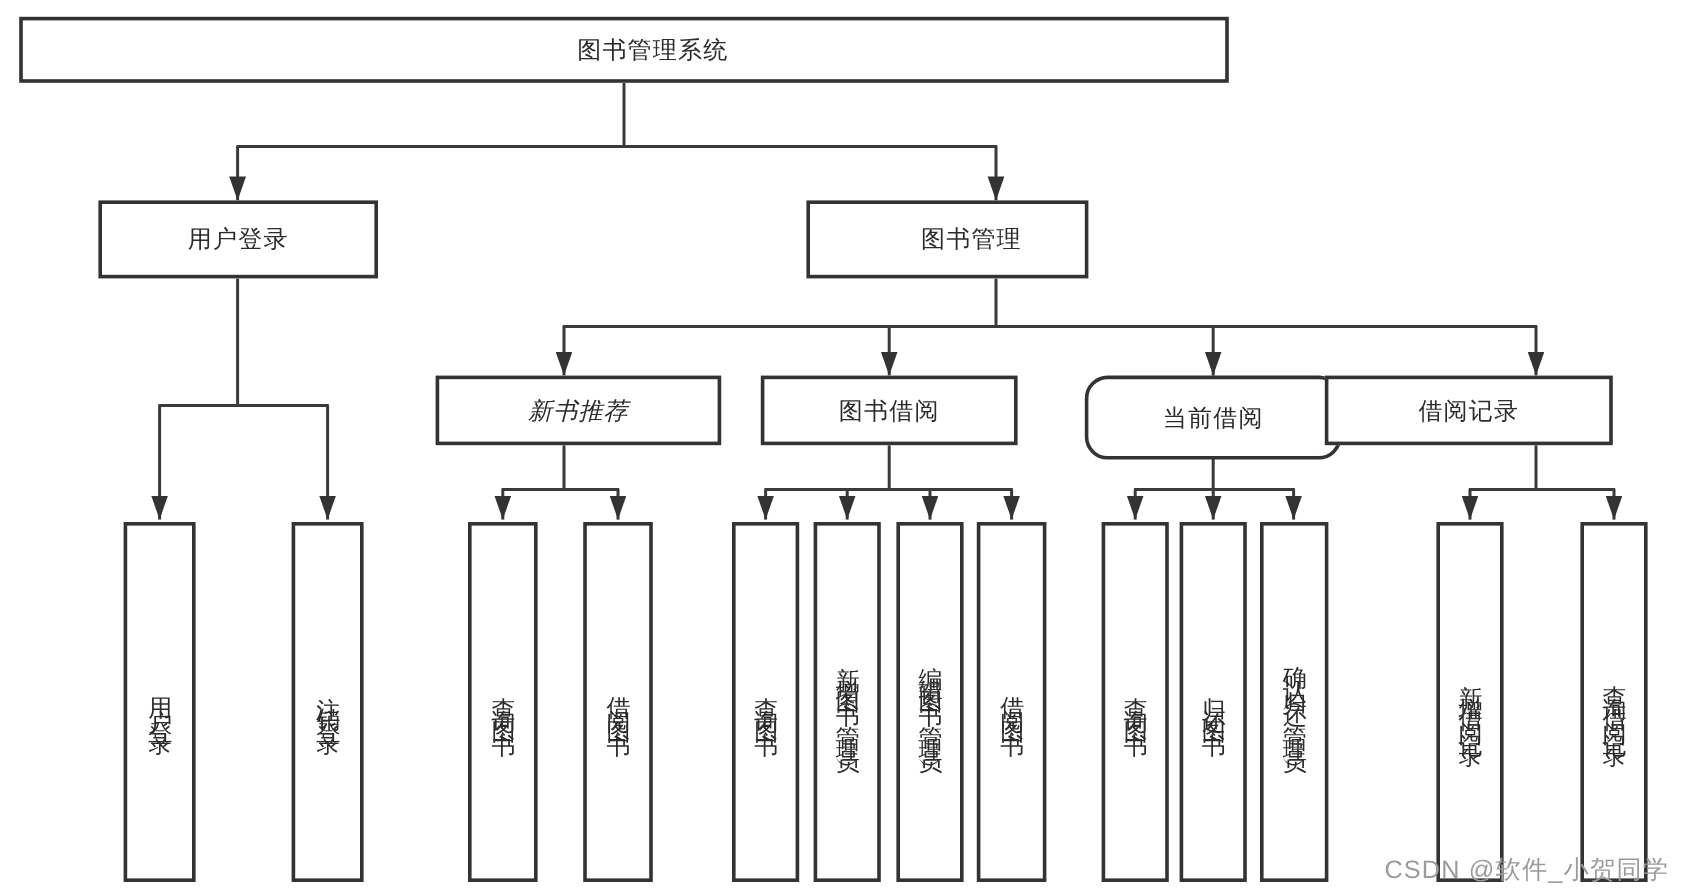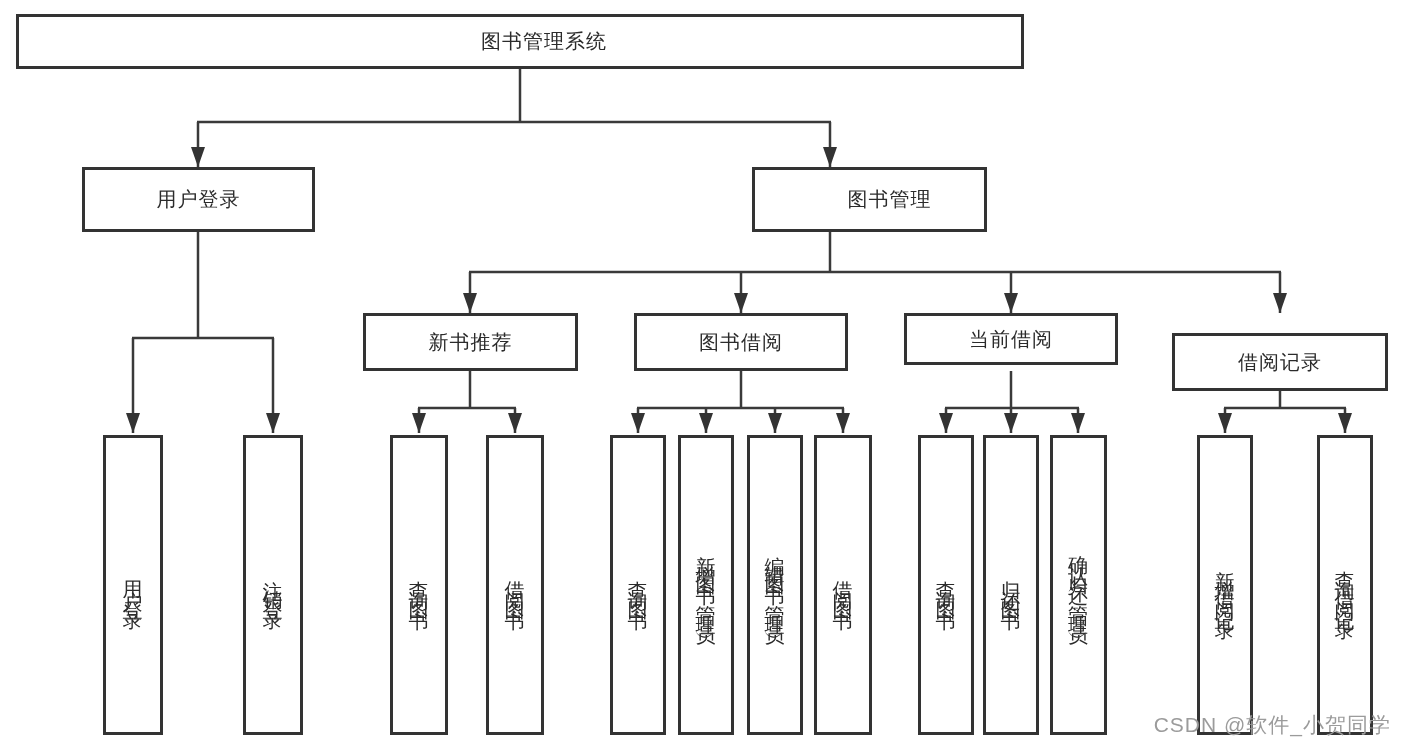--- a/index.html
+++ b/index.html
@@ -124,34 +124,34 @@
     </g>
   </svg>
 
   <div class="node" style="left:16px; top:14px; width:1008px; height:55px;padding-left:48px;">
     <span>图书管理系统</span>
   </div>
 
   <div class="node" style="left:82px; top:167px; width:233px; height:65px;">
     <span>用户登录</span>
   </div>
-  <div class="node" style="left:752px; top:167px; width:235px; height:65px;padding-left:40px;">
+  <div class="node" style="left:672px; top:167px; width:235px; height:65px;padding-left:40px;">
     <span>图书管理</span>
   </div>
 
-  <div class="node" style="left:363px; top:313px; width:215px; height:58px;">
+  <div class="node" style="left:363px; top:313px; width:238px; height:58px;font-style:italic;">
     <span>新书推荐</span>
   </div>
   <div class="node" style="left:634px; top:313px; width:214px; height:58px;align-items:center;">
     <span>图书借阅</span>
   </div>
-  <div class="node" style="left:904px; top:313px; width:214px; height:52px;">
+  <div class="node" style="left:904px; top:313px; width:214px; height:70px;border-radius:19px;">
     <span>当前借阅</span>
   </div>
-  <div class="node" style="left:1172px; top:313px; width:216px; height:58px;margin-top:20px;">
+  <div class="node" style="left:1104px; top:313px; width:240px; height:58px;">
     <span>借阅记录</span>
   </div>
 
   <div class="node leaf" style="left:103px; top:435px; width:60px; height:300px;">
     <span class="vtext">用户登录</span>
   </div>
   <div class="node leaf" style="left:243px; top:435px; width:60px; height:300px;">
     <span class="vtext">注销登录</span>
   </div>
 

